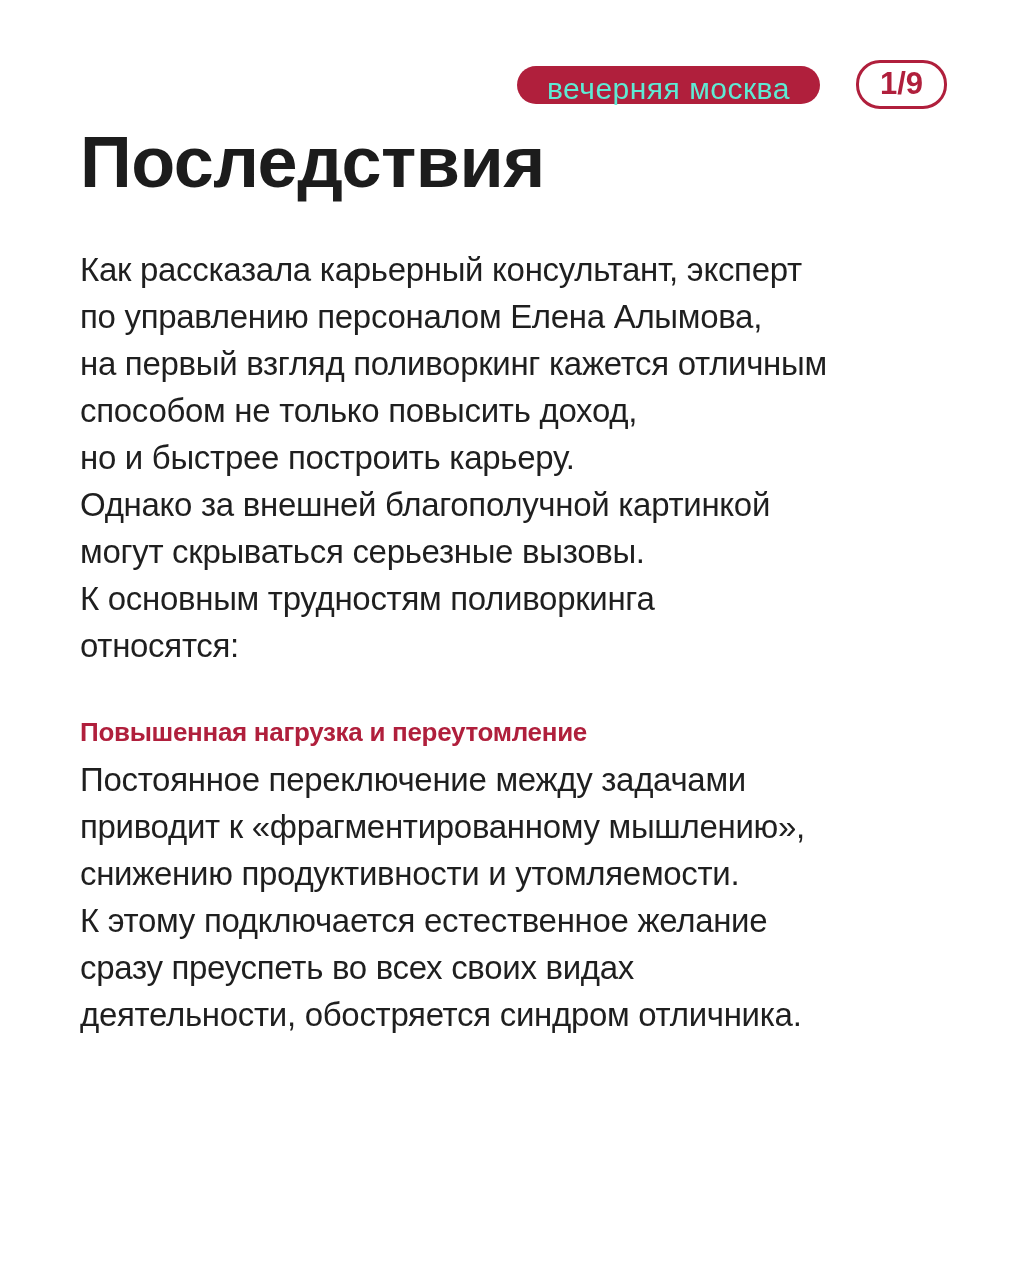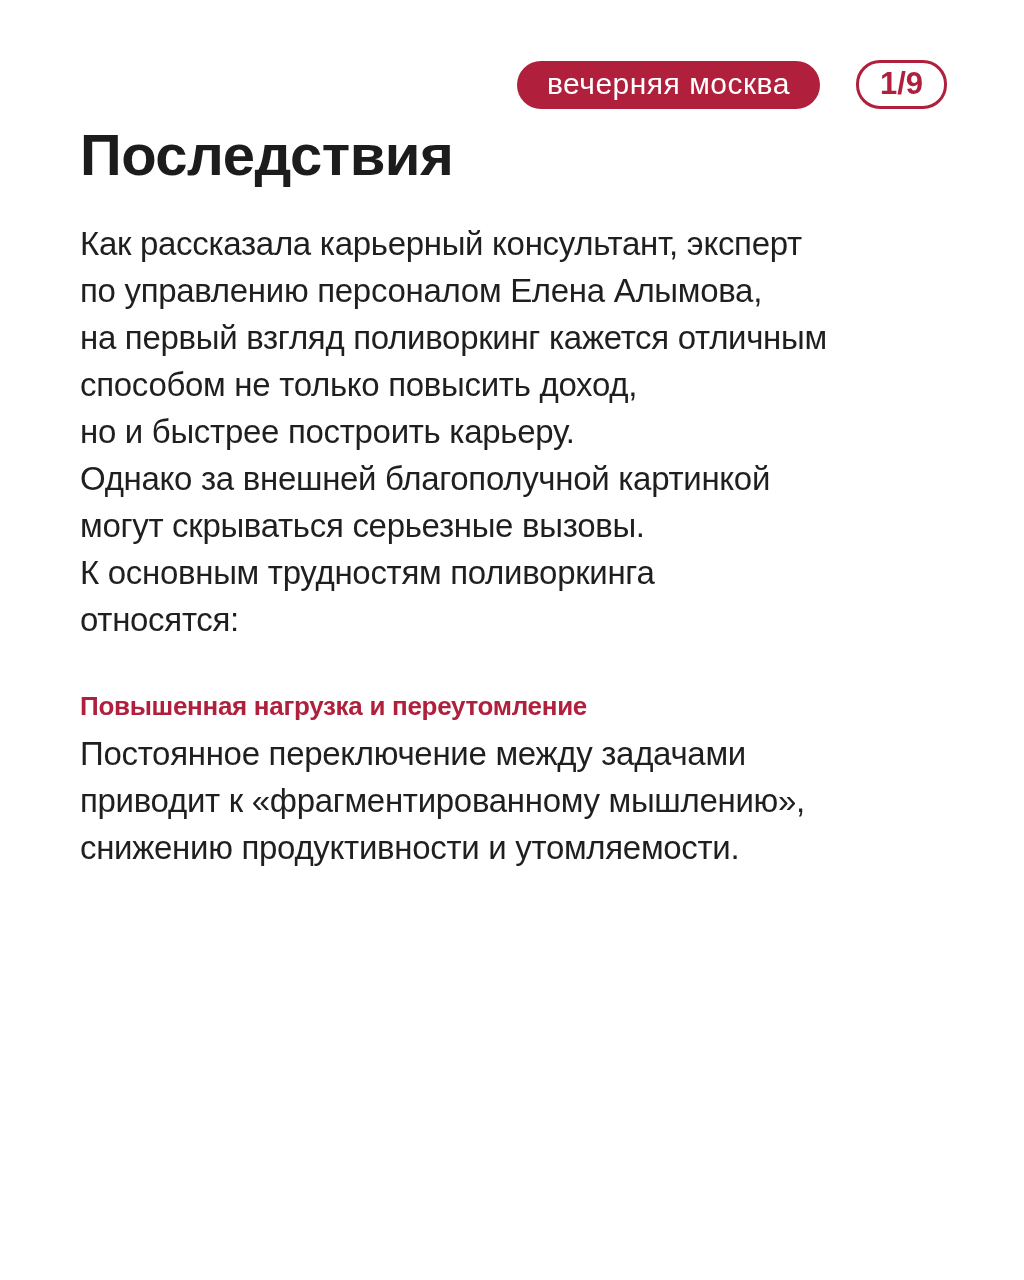--- a/index.html
+++ b/index.html
@@ -22,25 +22,25 @@
   .header {
     position: absolute;
     top: 60px;
     right: 77px;
     display: flex;
     align-items: center;
     gap: 36px;
   }
   .brand-badge {
     background: var(--accent);
-    color: #ffffff;
+    color: #5eead4;
     font-size: 30px;
     font-weight: 500;
     line-height: 1;
-    padding: 8px 30px 10px 30px;
+    padding: 8px 30px 0 30px;
     border-radius: 24px;
     letter-spacing: 0.5px;
     white-space: nowrap;
   }
   .page-pill {
     border: 3px solid var(--accent);
     color: var(--accent);
     background: #ffffff;
     font-size: 31px;
     font-weight: 600;
@@ -49,26 +49,26 @@
     border-radius: 24px;
     white-space: nowrap;
   }
   .content {
     position: absolute;
     left: 80px;
     top: 126px;
     width: 880px;
   }
   .title {
-    font-size: 58px;
+    font-size: 72px;
     font-weight: 600;
     line-height: 1.0;
     letter-spacing: -0.5px;
     color: #1c1c1c;
-    margin-bottom: 36px;
+    margin-bottom: 48px;
   }
   .body-text {
     font-size: 33px;
     font-weight: 400;
     line-height: 47px;
     letter-spacing: -0.3px;
     white-space: pre-line;
     color: var(--ink);
   }
   .body-text.bold {
@@ -107,15 +107,18 @@
     <p class="body-text bold">К основным трудностям поливоркинга
 относятся:</p>
 
     <h2 class="section-heading">Повышенная нагрузка и переутомление</h2>
 
 
     <p class="body-text">Постоянное переключение между задачами
 приводит к «фрагментированному мышлению»,
 снижению продуктивности и утомляемости.</p>
 
+    <p class="body-text">К этому подключается естественное желание
+сразу преуспеть во всех своих видах
+деятельности, обостряется синдром отличника.</p>
   </div>
 
 </div>
 
 </body></html>

